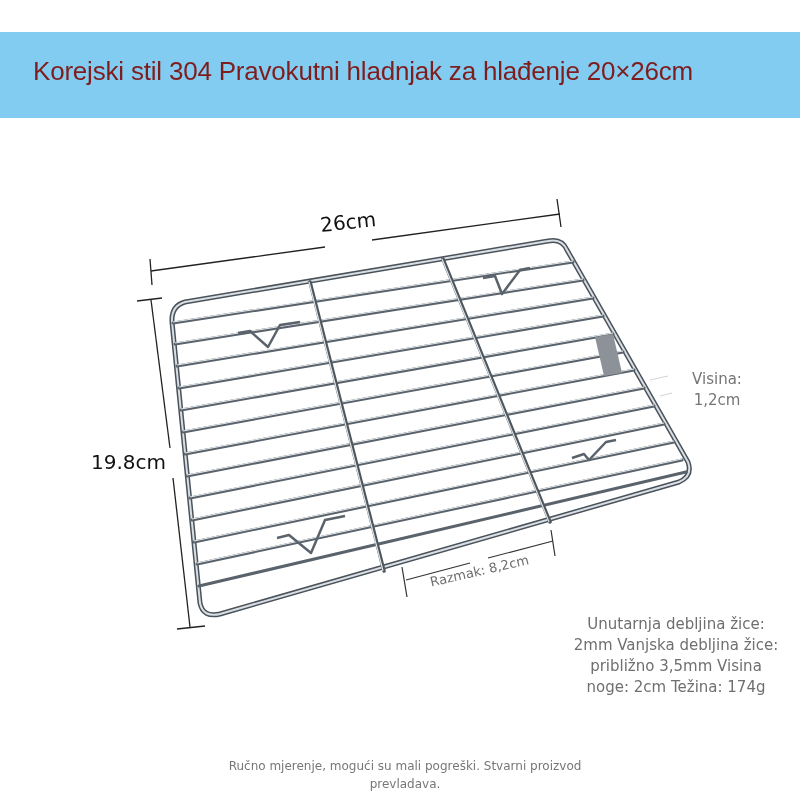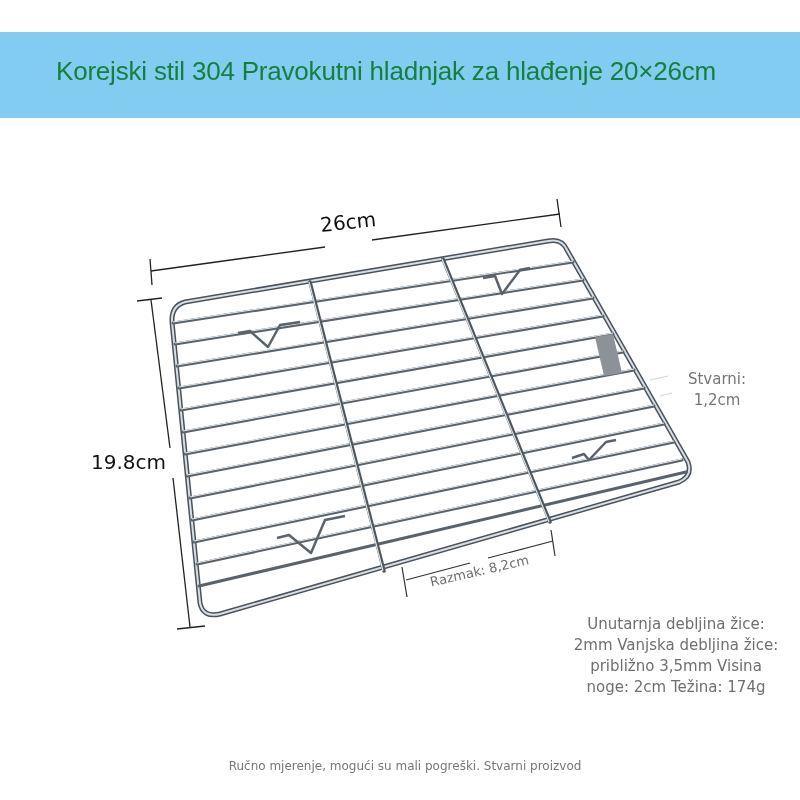--- a/index.html
+++ b/index.html
@@ -8,23 +8,22 @@
       background: #ffffff;
       font-family: "DejaVu Sans", sans-serif;
     }
     .banner {
       position: absolute; left: 0; top: 32px; width: 800px; height: 86px;
       background: #82ccf2;
     }
     .banner-title {
       position: absolute; left: 33px; top: 56px;
       font-family: "Liberation Sans", sans-serif;
-      font-size: 26px; color: #15803d; letter-spacing: -0.2px;
+      font-size: 26px; color: #7f1d1d; letter-spacing: -0.2px;
       white-space: nowrap;
-      margin-left: 23px;
     }
     .diagram { position: absolute; left: 0; top: 0; }
     .dim-label {
       position: absolute; color: #111;
       font-family: "DejaVu Sans", sans-serif;
       font-size: 20px; white-space: nowrap;
     }
     .dim-width { left: 319px; top: 213px; transform: rotate(-6deg); transform-origin: left top; }
     .dim-height { left: 91px; top: 450px; text-align: center; }
     .note {
@@ -135,28 +134,29 @@
     <line x1="488" y1="558" x2="553" y2="541"></line>
     <line x1="402" y1="567" x2="407" y2="597"></line>
     <line x1="551" y1="530" x2="555" y2="556"></line>
   </g>
 </svg>
 
 <div class="dim-label dim-width">26cm</div>
 <div class="dim-label dim-height">19.8cm</div>
 
 <div class="note gap-vertical">
-  <div>Stvarni:</div>
+  <div>Visina:</div>
   <div>1,2cm</div>
 </div>
 
 <div class="note gap-horizontal">Razmak: 8,2cm</div>
 
 <div class="note specs">
   <div>Unutarnja debljina žice:</div>
   <div>2mm Vanjska debljina žice:</div>
   <div>približno 3,5mm Visina</div>
   <div>noge: 2cm Težina: 174g</div>
 </div>
 
 <div class="note disclaimer">
   <div>Ručno mjerenje, mogući su mali pogreški. Stvarni proizvod</div>
+  <div>prevladava.</div>
 </div>
 
 </body></html>

